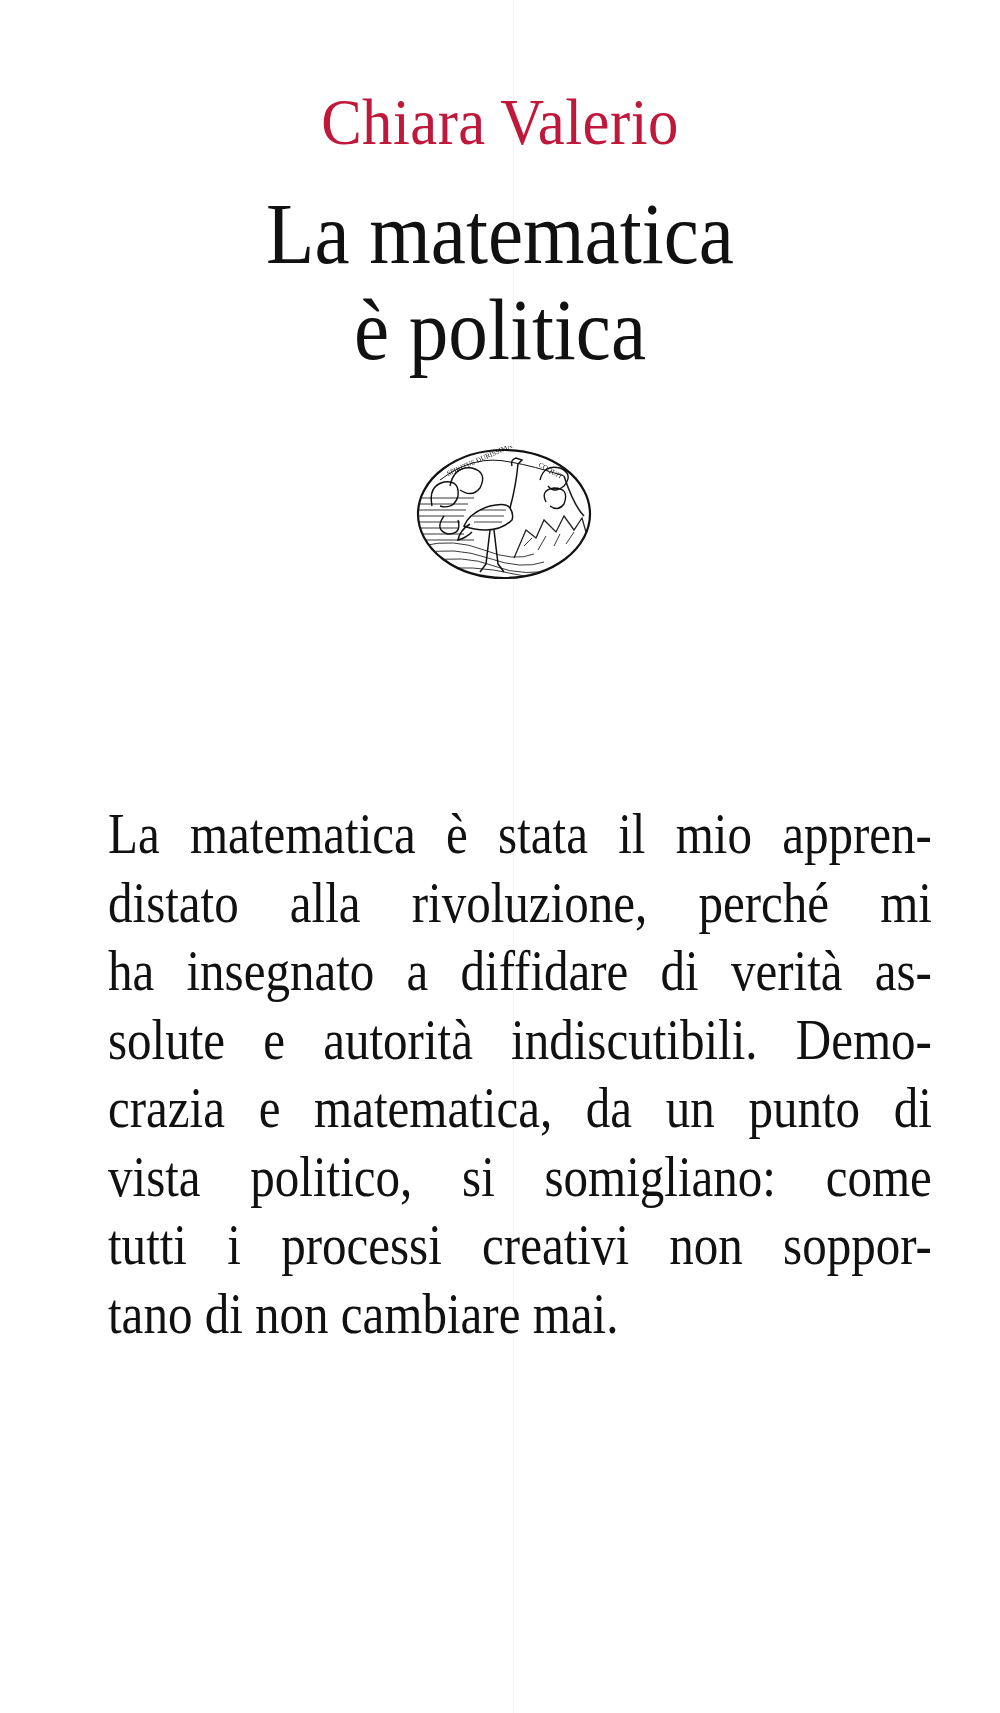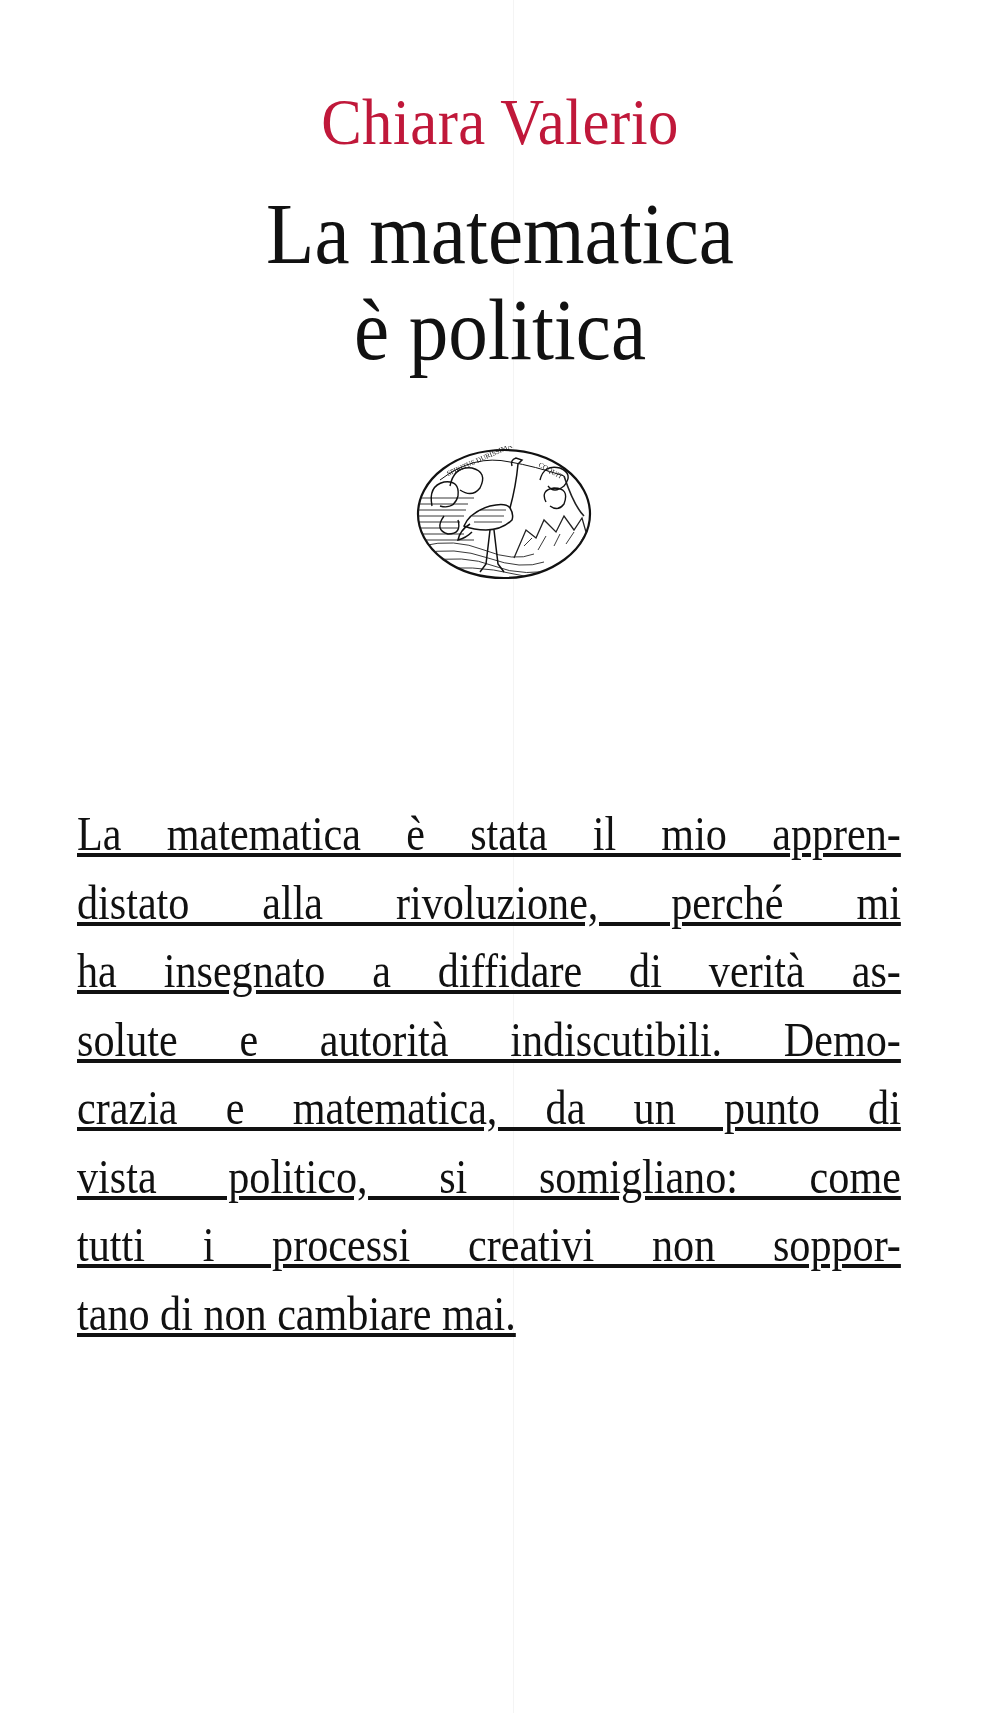--- a/index.html
+++ b/index.html
@@ -21,23 +21,23 @@
     .title {
       position: absolute; left: 0; width: 1000px; top: 186px;
       text-align: center; font-size: 86px; line-height: 96px;
       transform: scaleX(0.92);
     }
     .title div { white-space: nowrap; }
     .emblem {
       position: absolute; left: 414px; top: 446px; width: 180px; height: 136px;
     }
     .blurb {
-      position: absolute; left: 77px; top: 800px; width: 824px;
-      font-size: 49px; line-height: 68.5px;
-      text-align: justify; text-align-last: justify; text-decoration: underline;
+      position: absolute; left: 108px; top: 800px; width: 824px;
+      font-size: 57px; line-height: 68.5px;
+      text-align: justify; text-align-last: justify;
     }
     .blurb .line { display: block; white-space: nowrap; transform-origin: left center; }
     .blurb .line.last { text-align-last: left; }
   </style>
 </head>
 <body>
 
 <div class="seam"></div>
 
 <div class="author" style="color:#c0183a;">Chiara Valerio</div>

